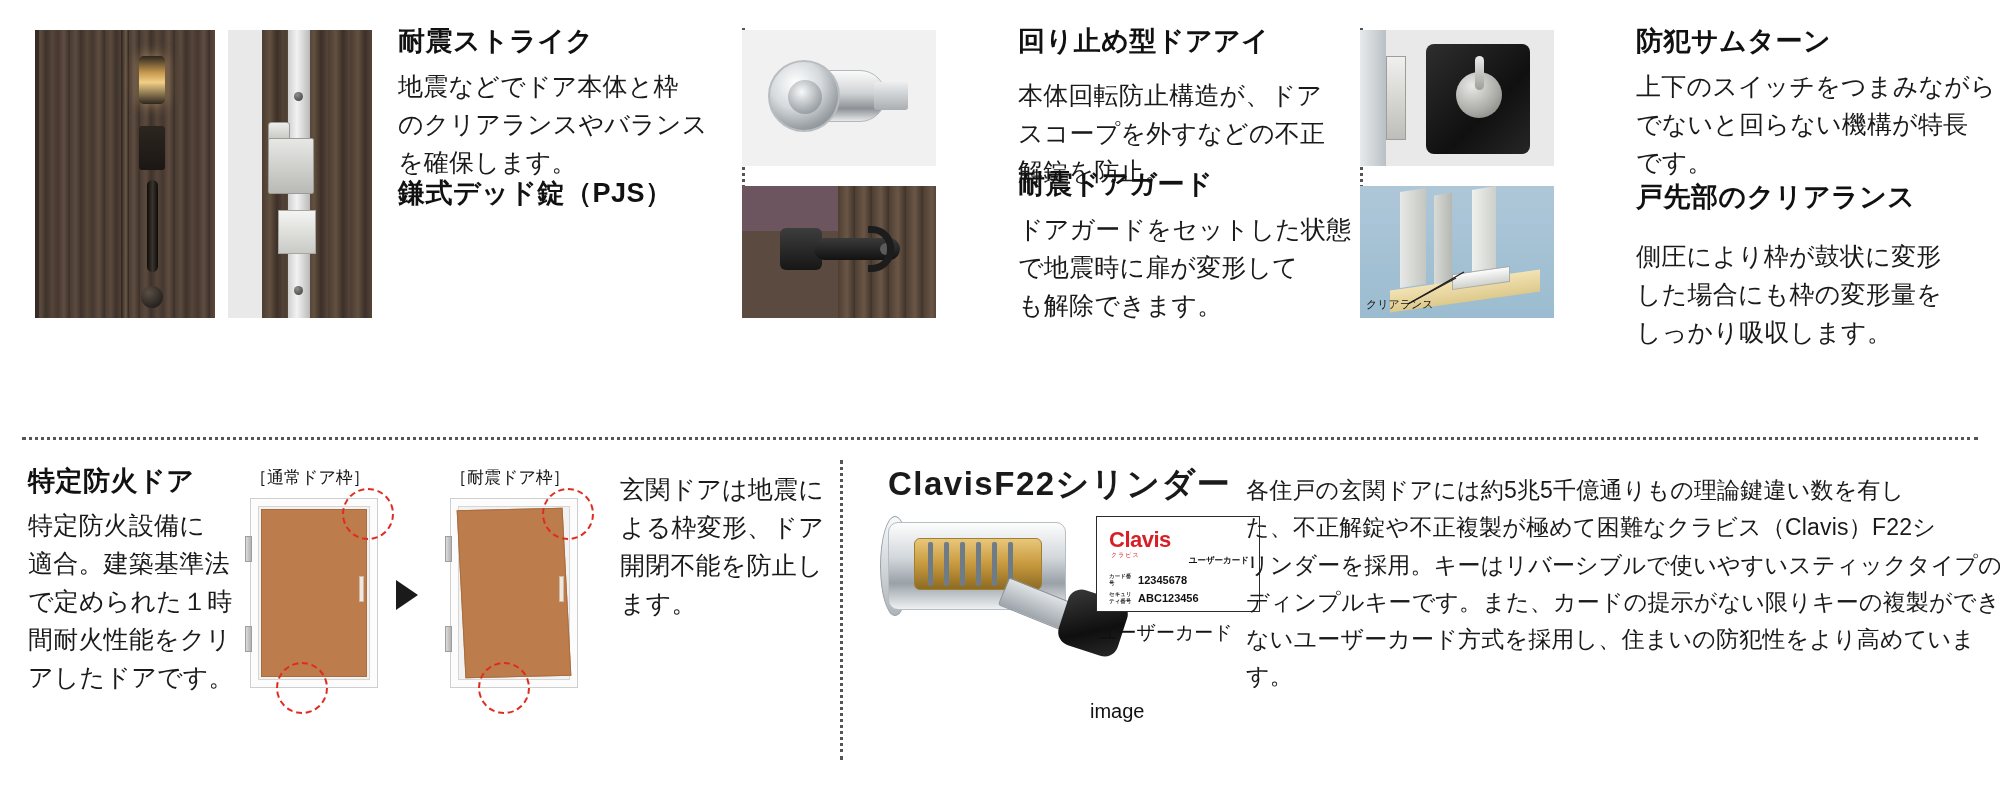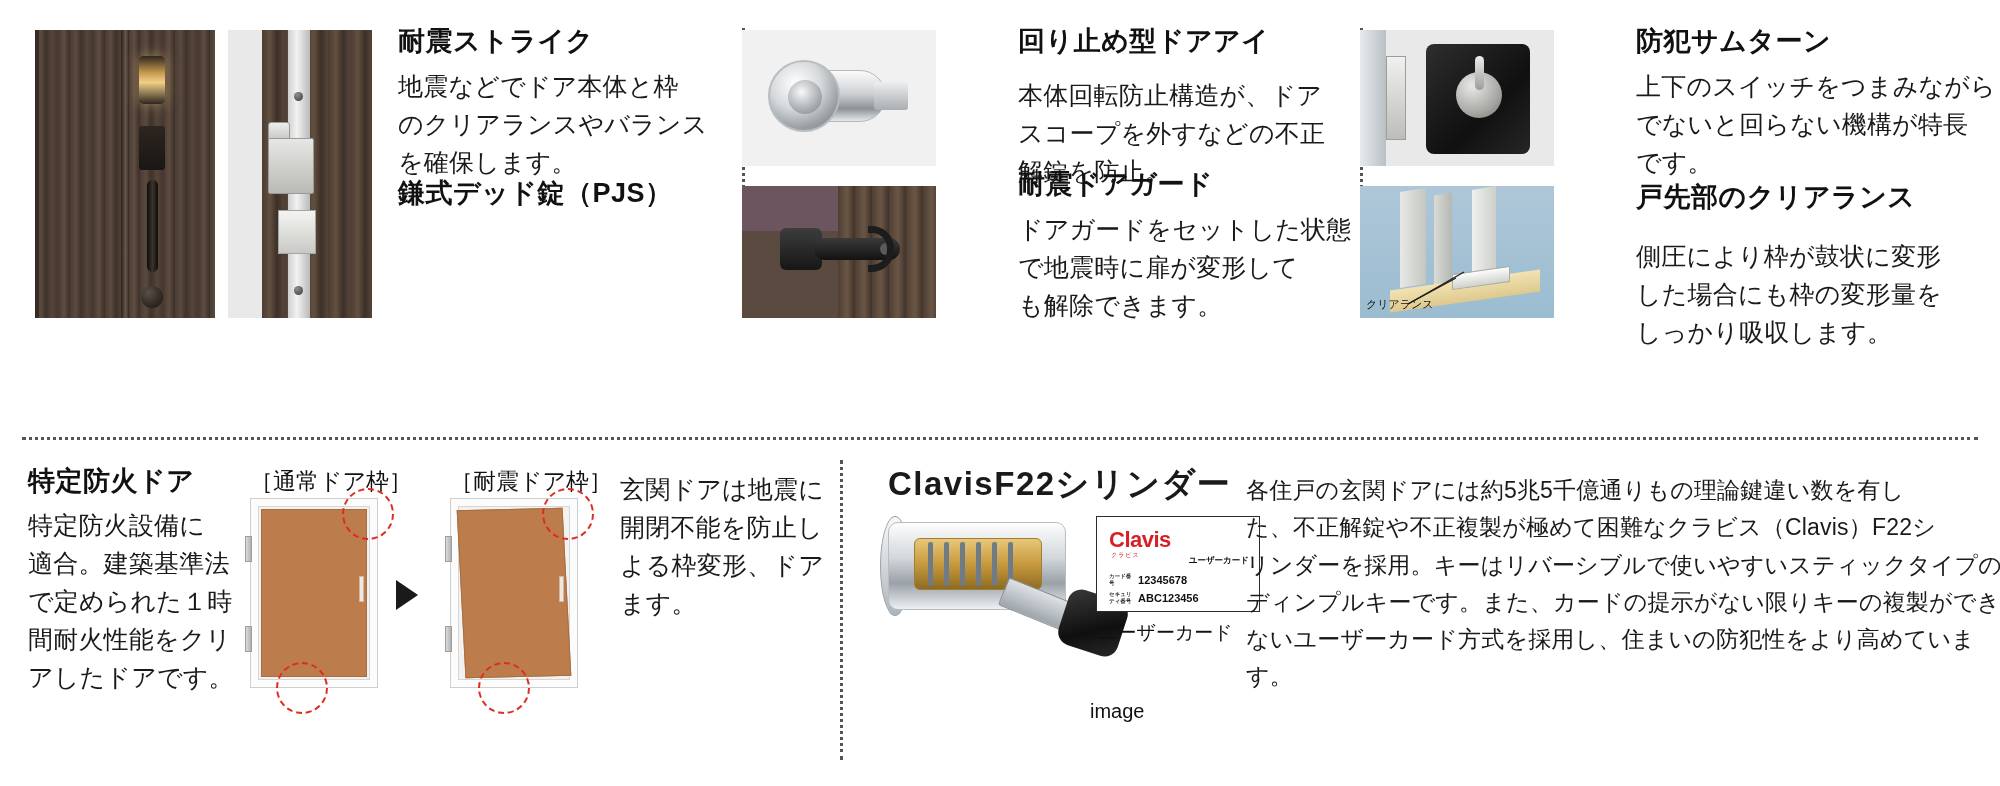--- a/index.html
+++ b/index.html
@@ -146,21 +146,21 @@
     background: #f2e7dd; border: 1px solid #cdb9a7; }
   .frame-fig.skew .door { transform: skewX(1.6deg) rotate(-1.4deg); }
 
   .dashcirc { position: absolute; border: 2.5px dashed #e02b20; border-radius: 50%;
     width: 52px; height: 52px; }
 
   .arrow-tri { position: absolute; width: 0; height: 0;
     border-left: 22px solid #1a1a1a; border-top: 15px solid transparent;
     border-bottom: 15px solid transparent; }
 
-  .fig-cap { position: absolute; font-size: 23px; color: #111; white-space: nowrap; }
+  .fig-cap { position: absolute; font-size: 17px; color: #111; white-space: nowrap; }
 
   
   .cyl { position: absolute; left: 880px; top: 498px; width: 220px; height: 175px; }
   .cyl .shell { position: absolute; left: 8px; top: 24px; width: 178px; height: 88px;
     border-radius: 10px;
     background: linear-gradient(180deg,#fdfdfd,#d3d8dc 40%,#9aa1a7 70%,#eef1f3);
     border: 1px solid #b7bdc2; }
   .cyl .core { position: absolute; left: 34px; top: 40px; width: 128px; height: 52px;
     border-radius: 6px; background: linear-gradient(180deg,#e8c77a,#c79a3f 50%,#8d6b23);
     border: 1px solid #a07f33; }
@@ -338,22 +338,22 @@
       <div class="hinge" style="top:38px"></div>
       <div class="hinge" style="top:128px"></div>
       <div class="hdl"></div>
     </div>
     <div class="dashcirc" style="left:542px;top:48px"></div>
     <div class="dashcirc" style="left:478px;top:222px"></div>
 
     <div style="position:absolute;left:620px;top:26px;width:200px">
       <div class="bd" style="margin-top:4px">
         <span class="ln">玄関ドアは地震に</span>
+        <span class="ln">よる枠変形、ドア</span>
         <span class="ln">開閉不能を防止し</span>
-        <span class="ln">よる枠変形、ドア</span>
         <span class="ln">ます。</span>
       </div>
     </div>
 
     <div style="position:absolute;left:888px;top:22px;font-size:33px;font-weight:700;letter-spacing:1.5px;white-space:nowrap">ClavisF22シリンダー</div>
   </div>
 
   <div class="cyl">
     <div class="ring"></div>
     <div class="shell"></div>

